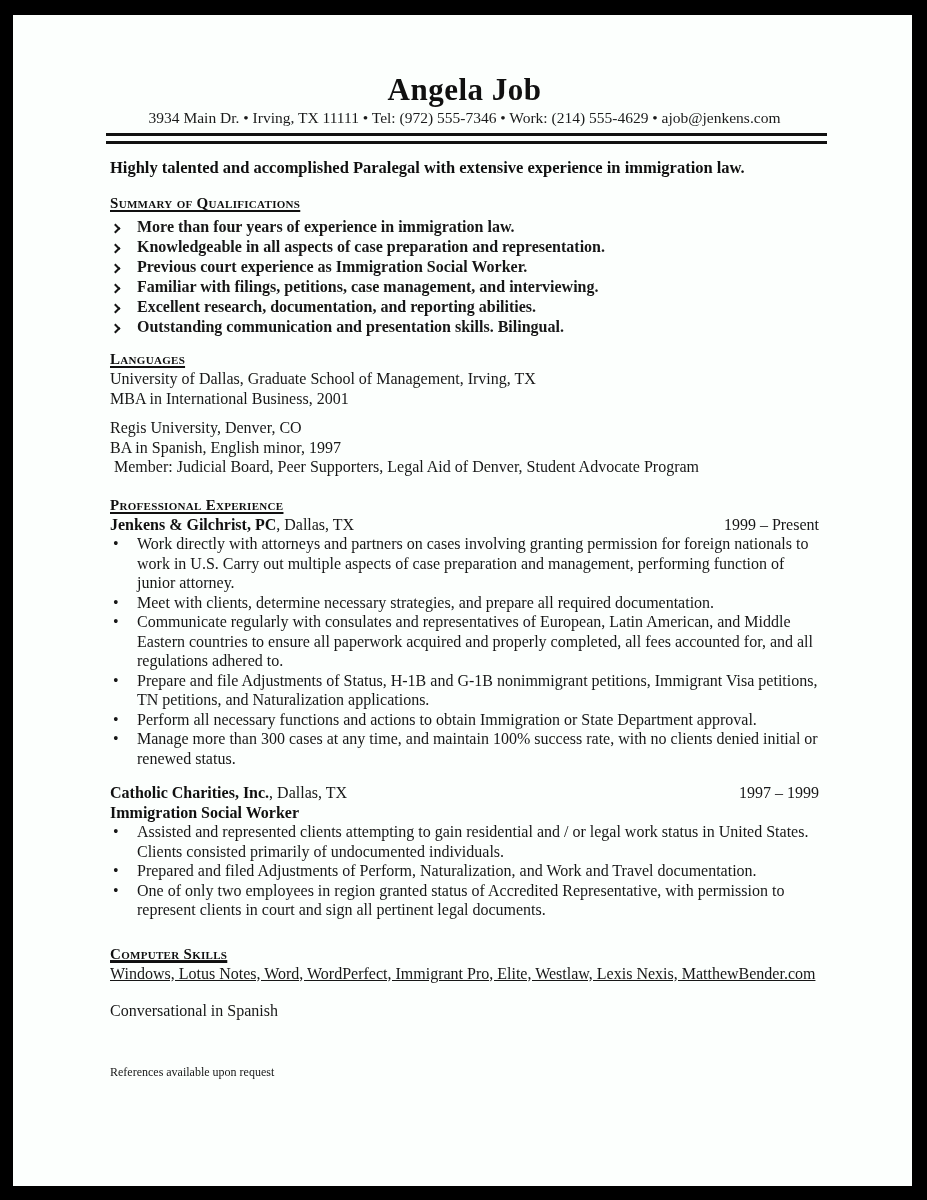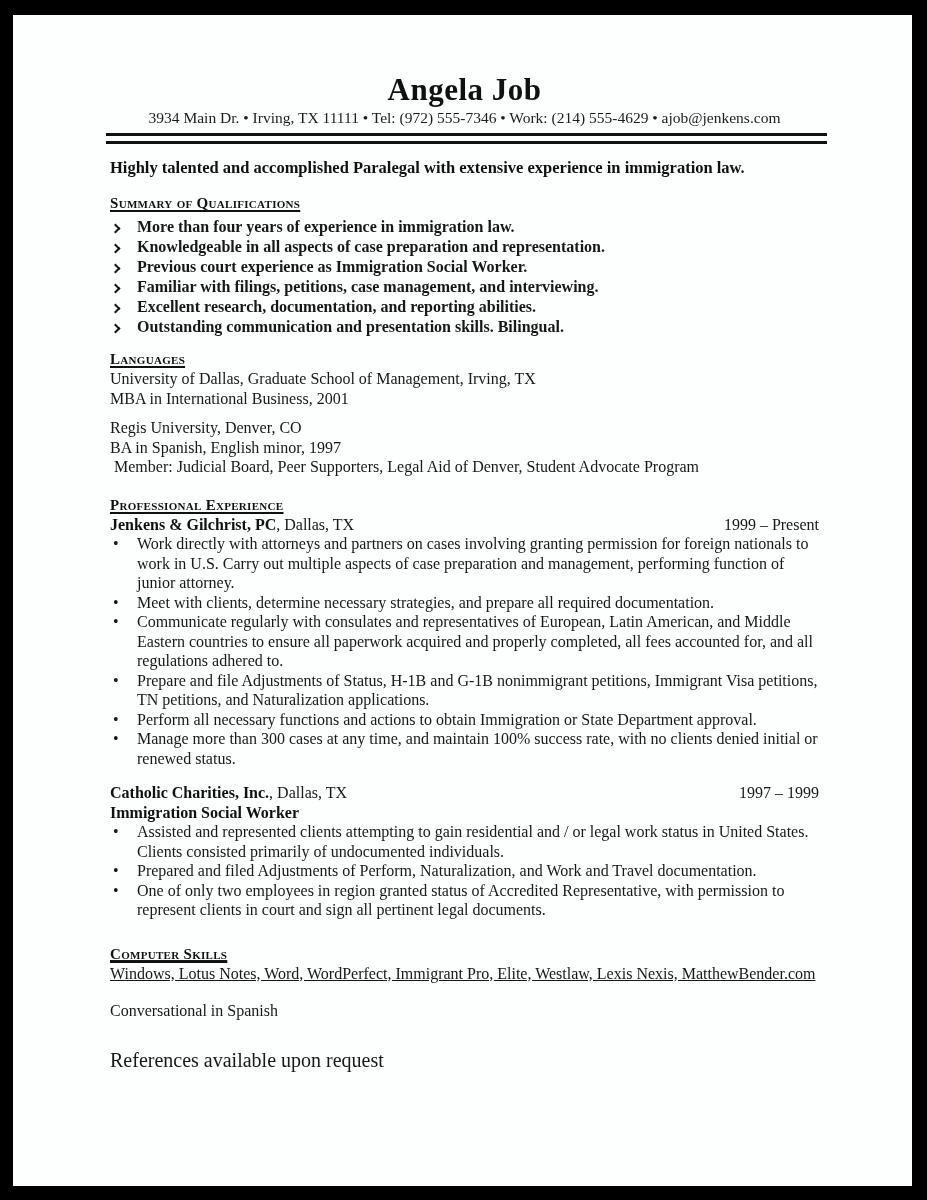--- a/index.html
+++ b/index.html
@@ -62,21 +62,21 @@
     display: flex; justify-content: space-between;
     font-size: 16px; line-height: 19.5px;
   }
   .company-name { font-weight: bold; color: #101010; }
   .job-dates { white-space: nowrap; }
   .job-title { font-weight: bold; font-size: 16px; line-height: 19.5px; color: #101010; }
   .exp-bullet { display: flex; font-size: 16px; line-height: 19.5px; }
   .sec-skills { margin-top: 24px; text-decoration: underline; }
   .body-text { font-size: 16px; line-height: 19.5px; }
   .sec-lang { margin-top: 18px; }
-  .references { margin-top: 30px; font-size: 20px; line-height: 19.5px; }
+  .references { margin-top: 42px; font-size: 12px; line-height: 19.5px; }
 </style>
 </head>
 <body>
 
 <div class="frame">
   <div class="paper">
 
     <header>
       <h1 class="name">Angela Job</h1>
       <div class="contact">3934 Main Dr. • Irving, TX 11111 • Tel: (972) 555-7346 • Work: (214) 555-4629 • ajob@jenkens.com</div>

